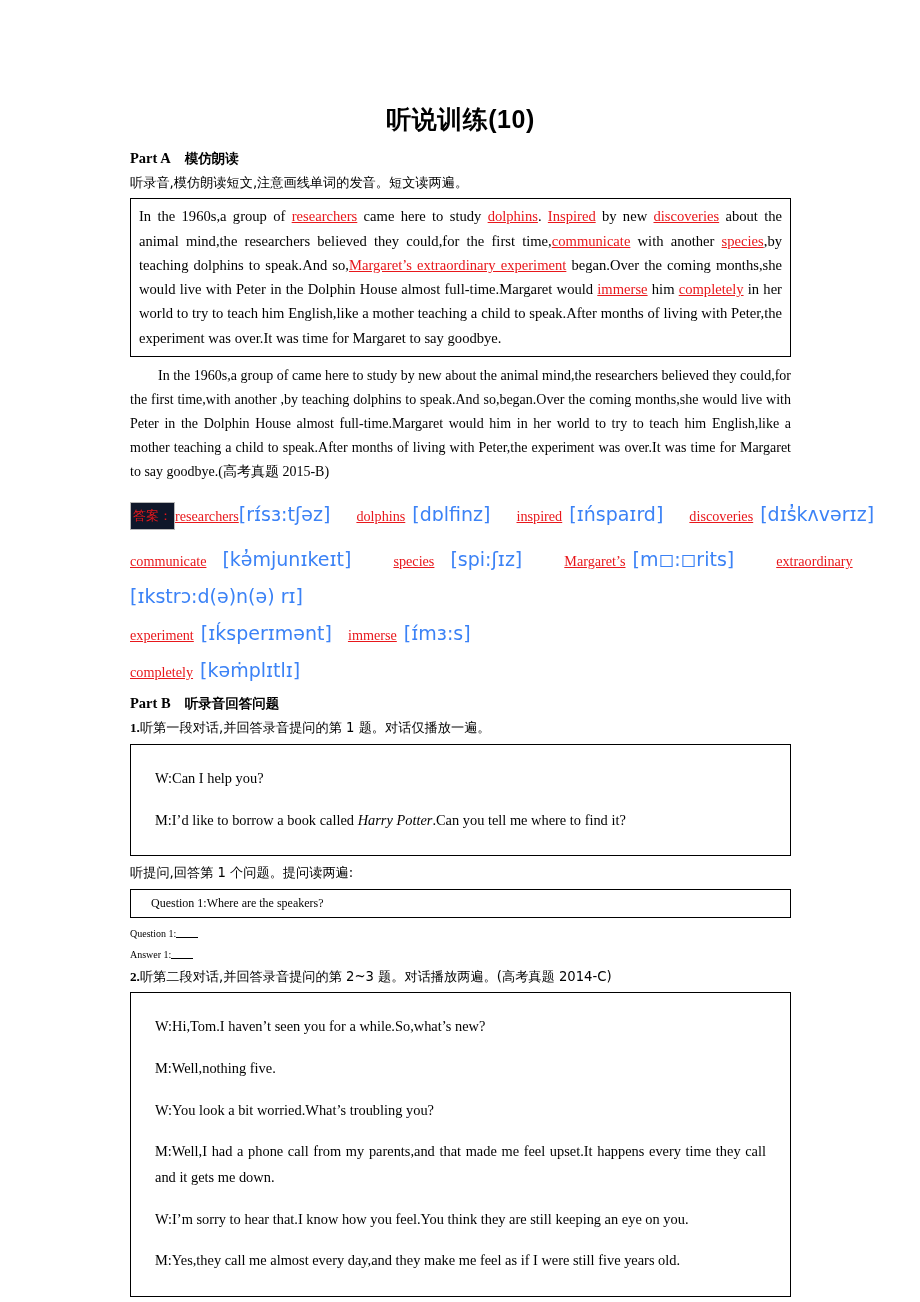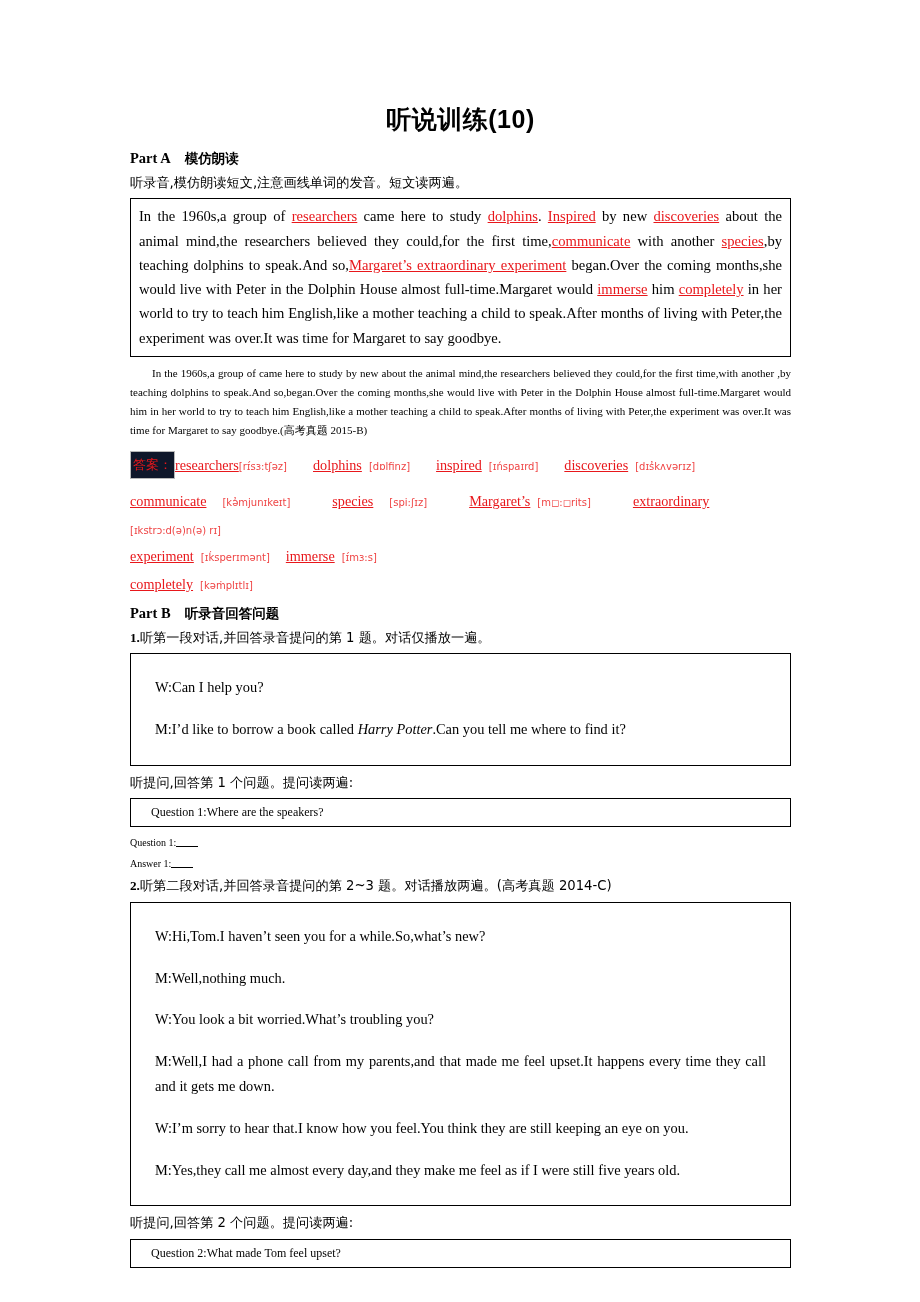--- a/index.html
+++ b/index.html
@@ -62,21 +62,21 @@
     line-height: 1.66;
     text-align: justify;
     text-justify: inter-word;
     margin: 0;
   }
   .para .u-red {
     color: #e8171b;
     text-decoration: underline;
   }
   .plain-para {
-    font-size: 11px;
+    font-size: 14px;
     line-height: 1.72;
     text-align: justify;
     text-indent: 2em;
     margin: 0 0 12px 0;
   }
   .answer-block {
     margin: 4px 0 4px 0;
   }
   .ans-line {
     font-size: 14.2px;
@@ -91,23 +91,23 @@
     font-size: 13px;
     padding: 0 2px;
     border: 0.5px solid #b8b8b8;
     vertical-align: 1px;
   }
   .w-red {
     color: #e8171b;
     text-decoration: underline;
   }
   .ipa {
-    color: #ef4444;
+    color: #3b82f6;
     font-family: "DejaVu Sans", sans-serif;
-    font-size: 10px;
+    font-size: 19px;
     margin-top: 45px;
   }
   .gap-lg { display: inline-block; width: 26px; }
   .gap-md { display: inline-block; width: 16px; }
   .gap-sm { display: inline-block; width: 7px; }
   .dialog {
     font-size: 14.4px;
     line-height: 1.78;
     margin: 16px;
   }
@@ -196,21 +196,21 @@
   <div class="fill-line">
     <span>Answer 1:</span><span class="blank"></span>
   </div>
 
   <div class="instr">
     <span class="num">2.</span><span>听第二段对话,并回答录音提问的第 2~3 题。对话播放两遍。(高考真题 2014-C)</span>
   </div>
 
   <div class="boxed">
     <p class="dialog"><span>W:</span><span>Hi,Tom.I haven’t seen you for a while.So,what’s new?</span></p>
-    <p class="dialog"><span>M:</span><span>Well,nothing much.</span></p>
+    <p class="dialog"><span>M:</span><span>Well,nothing five.</span></p>
     <p class="dialog"><span>W:</span><span>You look a bit worried.What’s troubling you?</span></p>
     <p class="dialog" style="text-align:justify;"><span>M:</span><span>Well,I had a phone call from my parents,and that made me feel upset.It happens every time they call and it gets me down.</span></p>
     <p class="dialog"><span>W:</span><span>I’m sorry to hear that.I know how you feel.You think they are still keeping an eye on you.</span></p>
     <p class="dialog"><span>M:</span><span>Yes,they call me almost every day,and they make me feel as if I were still five years old.</span></p>
   </div>
 
   <div class="instr">听提问,回答第 2 个问题。提问读两遍:</div>
 
   <div class="qbox">Question 2:What made Tom feel upset?</div>
 

